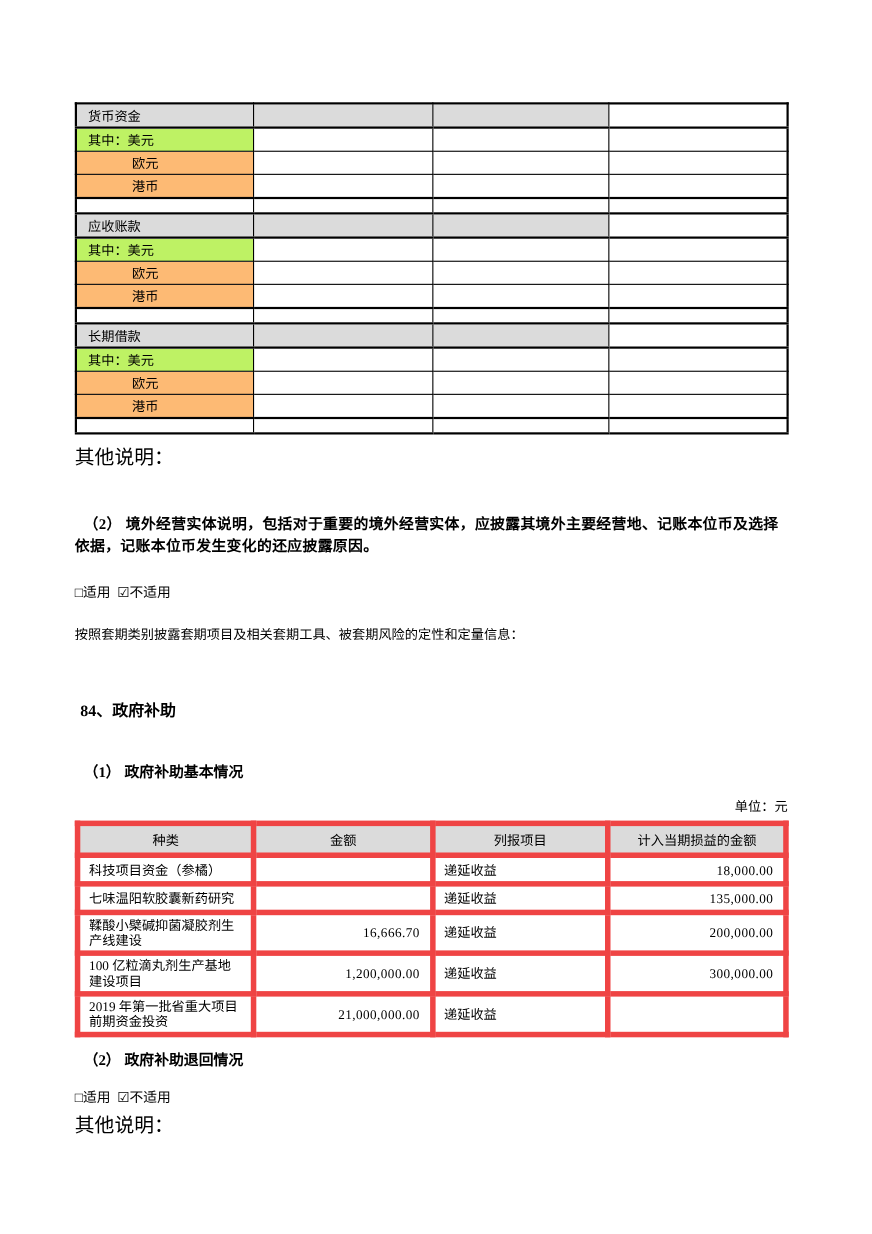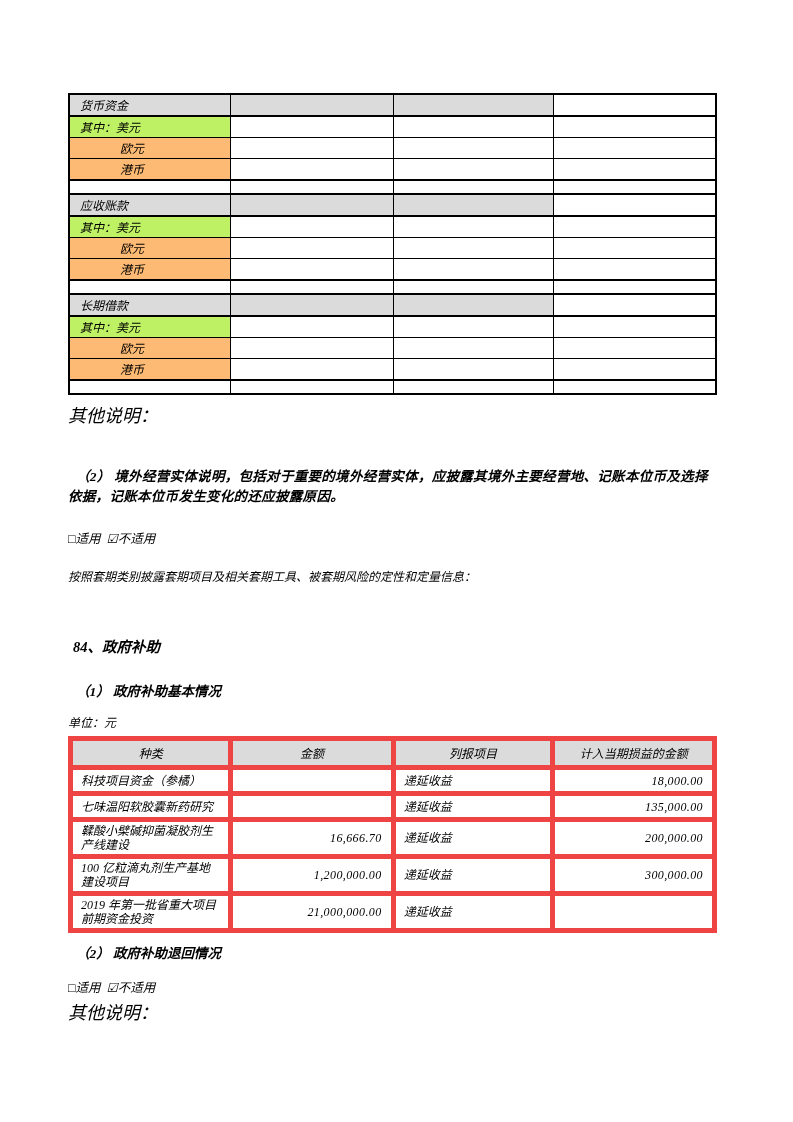--- a/index.html
+++ b/index.html
@@ -2,21 +2,21 @@
 <html lang="zh-CN"><head>
 <meta charset="utf-8">
 <style>
   html,body{margin:0;padding:0;background:#ffffff;}
   body{
     width:793px;height:1122px;
     font-family:"Liberation Serif","DejaVu Serif",serif;
     color:#000;
     -webkit-font-smoothing:antialiased;
   }
-  .page{position:relative;width:793px;height:1122px;overflow:hidden;background:#fff;font-style:italic;}
+  .page{position:relative;width:793px;height:1122px;overflow:hidden;background:#fff;}
   .content{position:absolute;left:68px;top:0;width:649px;}
 
   table{border-collapse:collapse;width:100%;table-layout:fixed;}
 
   
   .t1{margin-top:93px;border:2px solid #000;}
   .t1 td{
     border:1px solid #000;
     font-size:12px;
     height:20px;
@@ -38,22 +38,22 @@
     margin-top:43px;font-size:13.5px;font-weight:bold;
     line-height:19.5px;text-indent:8px;letter-spacing:0.3px;
   }
   .checkbox-line{margin-top:25px;font-size:12.5px;line-height:16px;}
   .checkbox-line .gap{display:inline-block;width:6px;}
   .h-big{font-size:14.5px;font-weight:bold;line-height:19px;padding-left:5px;}
   .h83{margin-top:15px;}
   .hedge-desc{margin-top:23px;font-size:12px;line-height:15px;}
   .h84{margin-top:53px;}
   .h-sub{font-size:13.5px;font-weight:bold;line-height:18px;padding-left:8px;}
-  .h84-1{margin-top:26px;}
-  .unit-line{margin-top:15px;font-size:12px;line-height:15px;padding-right:1px;}
+  .h84-1{margin-top:36px;}
+  .unit-line{margin-top:15px;font-size:12px;line-height:15px;text-align:right;padding-right:1px;}
 
   
   .t2{margin-top:5px;border:2px solid #000;}
   .t2 th,.t2 td{border:5px solid #ef4444;font-size:12px;vertical-align:middle;}
   .t2 thead th{
     background:#dbdbdb;font-weight:normal;text-align:center;
     height:24px;padding:0 4px;
   }
   .t2 tbody td{padding:2px 8px;line-height:14px;}
   .t2 tbody tr.single td{height:17px;}

